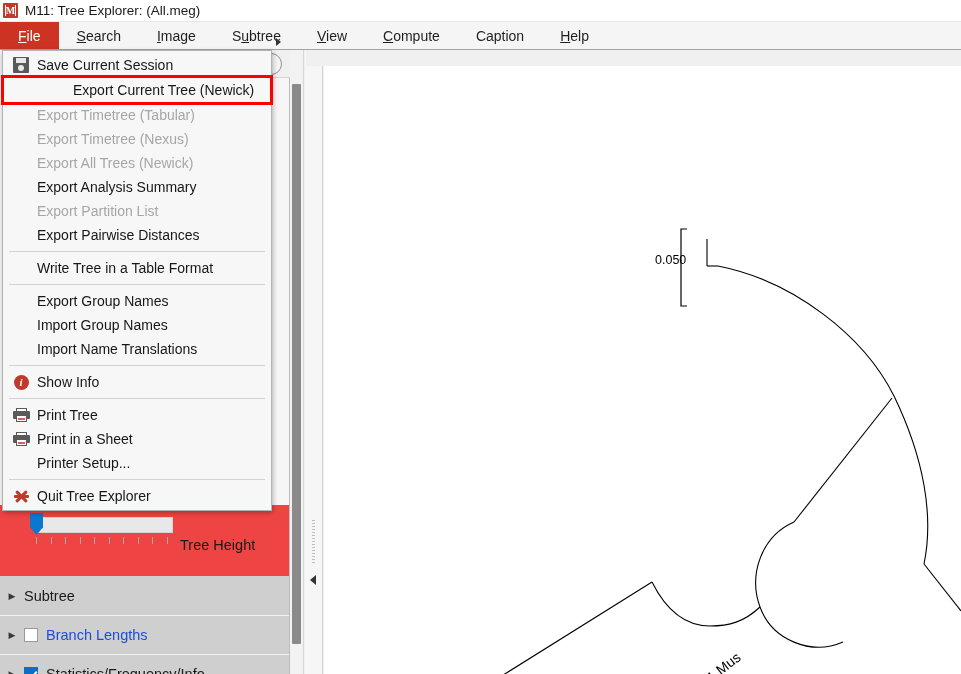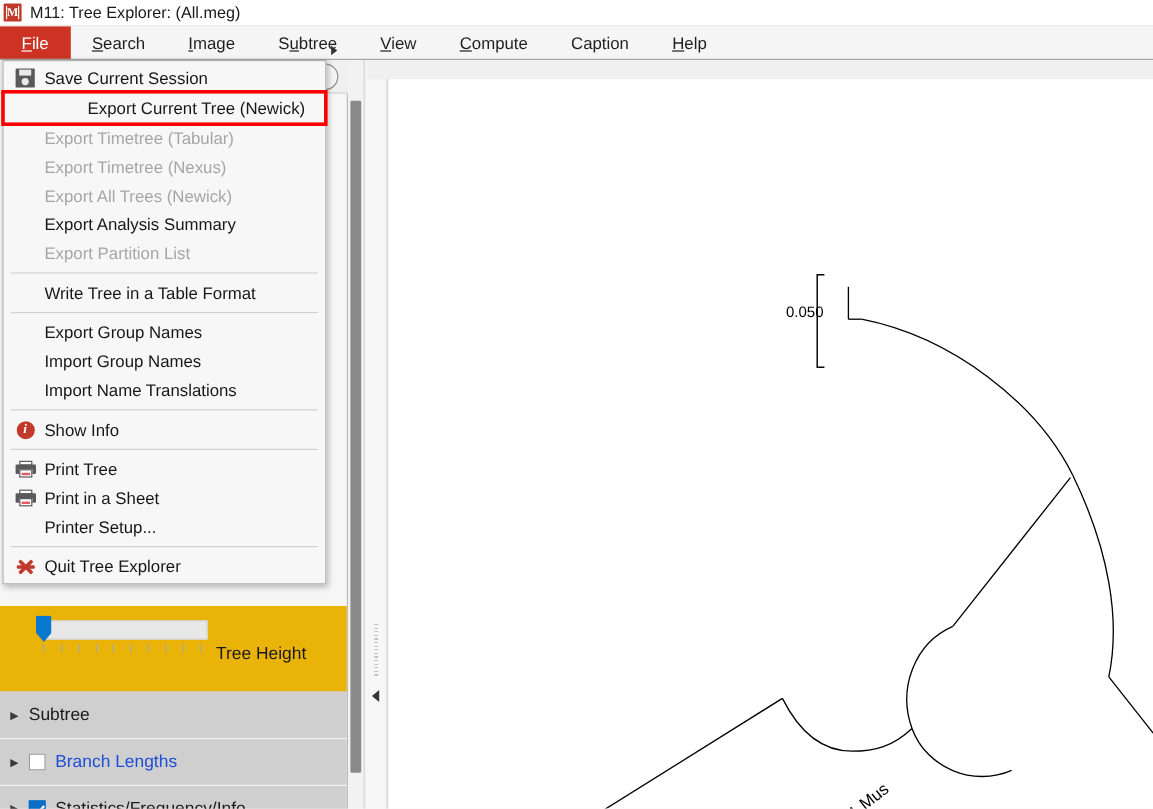--- a/index.html
+++ b/index.html
@@ -92,21 +92,21 @@
   }
   .dock-tb-icon:after {
     content: ""; position: absolute;
     left: 8px; top: 3px; width: 2px; height: 8px;
     background: #c0392b;
   }
 
   .dock-slider-zone {
     position: absolute; left: 0; top: 455px;
     width: 289px; height: 72px;
-    background: #eab308;
+    background: #ef4444;
     border-bottom: 1px solid #cfcfcf;
   }
   .slider-track {
     position: absolute; left: 38px; top: 12px;
     width: 135px; height: 16px;
     background: #e8e8e8;
     border: 1px solid #d4d4d4;
   }
   .slider-thumb {
     position: absolute; left: 30px; top: 8px;
@@ -485,20 +485,24 @@
         <div class="mlabel">Export All Trees (Newick)</div>
       </div>
       <div class="mrow">
         <div class="micon"></div>
         <div class="mlabel">Export Analysis Summary</div>
       </div>
       <div class="mrow disabled">
         <div class="micon"></div>
         <div class="mlabel">Export Partition List</div>
       </div>
+      <div class="mrow">
+        <div class="micon"></div>
+        <div class="mlabel">Export Pairwise Distances</div>
+      </div>
       <div class="msep"></div>
       <div class="mrow">
         <div class="micon"></div>
         <div class="mlabel">Write Tree in a Table Format</div>
       </div>
       <div class="msep"></div>
       <div class="mrow">
         <div class="micon"></div>
         <div class="mlabel">Export Group Names</div>
       </div>

